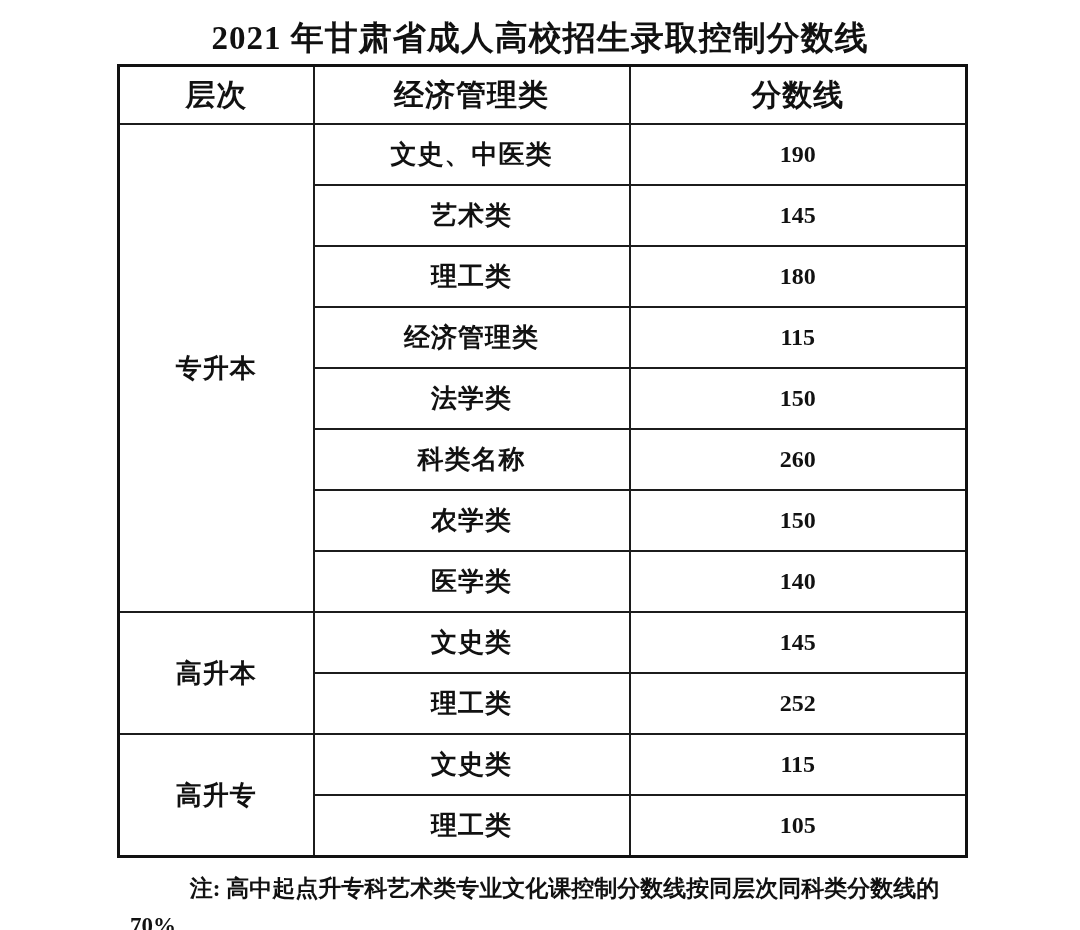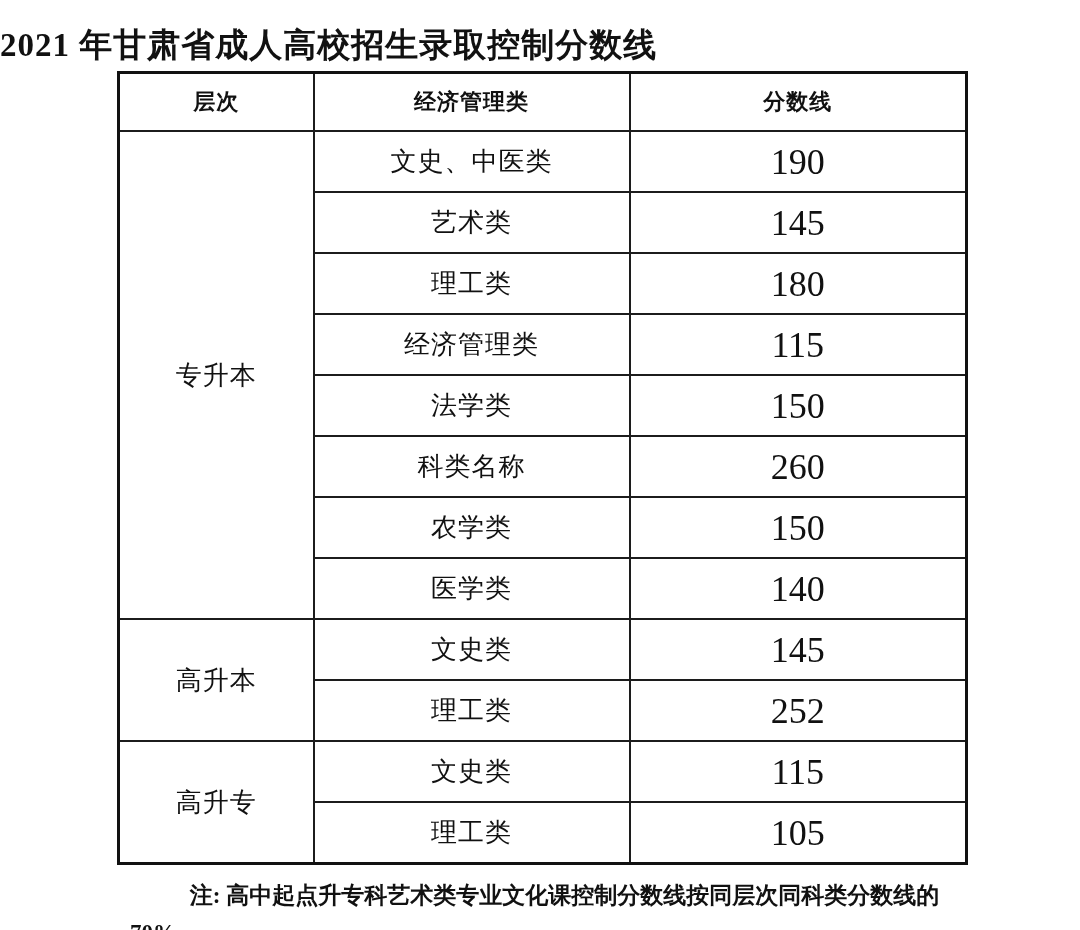--- a/index.html
+++ b/index.html
@@ -11,22 +11,23 @@
     position: relative;
     width: 1080px;
     height: 930px;
     background: #ffffff;
     color: #111111;
     font-family: "Liberation Serif", "DejaVu Serif", serif;
     overflow: hidden;
   }
   .doc-title {
     margin: 0;
-    padding-top: 23px;
+    padding-top: 16px;
     height: 48px;
+    text-align: center;
     font-size: 33px;
     font-weight: 600;
     letter-spacing: 1px;
     line-height: 44px;
     color: #111111;
   }
   table.score-table {
     border-collapse: collapse;
     table-layout: fixed;
     width: 848px;
@@ -40,36 +41,36 @@
   table.score-table th,
   table.score-table td {
     border: 2px solid #1c1c1c;
     text-align: center;
     vertical-align: middle;
     padding: 0;
     background: #ffffff;
   }
   table.score-table th {
     height: 56px;
-    font-size: 22px;
+    font-size: 30px;
     font-weight: 700;
     letter-spacing: 1px;
     font-family: Liberation Serif, serif;
   }
   table.score-table td {
     height: 59px;
     font-size: 26px;
-    font-weight: 400;
+    font-weight: 700;
     letter-spacing: 1px;
   }
   table.score-table td.level-cell {
-    font-weight: 400;
+    font-weight: 700;
   }
   table.score-table td.score-cell {
-    font-size: 36px;
+    font-size: 24px;
     letter-spacing: 0;
   }
   .footnote {
     margin: 12px 0 0 130px;
     width: 830px;
     font-size: 23px;
     font-weight: 600;
     line-height: 37px;
     text-indent: 2.6em;
     color: #111111;

